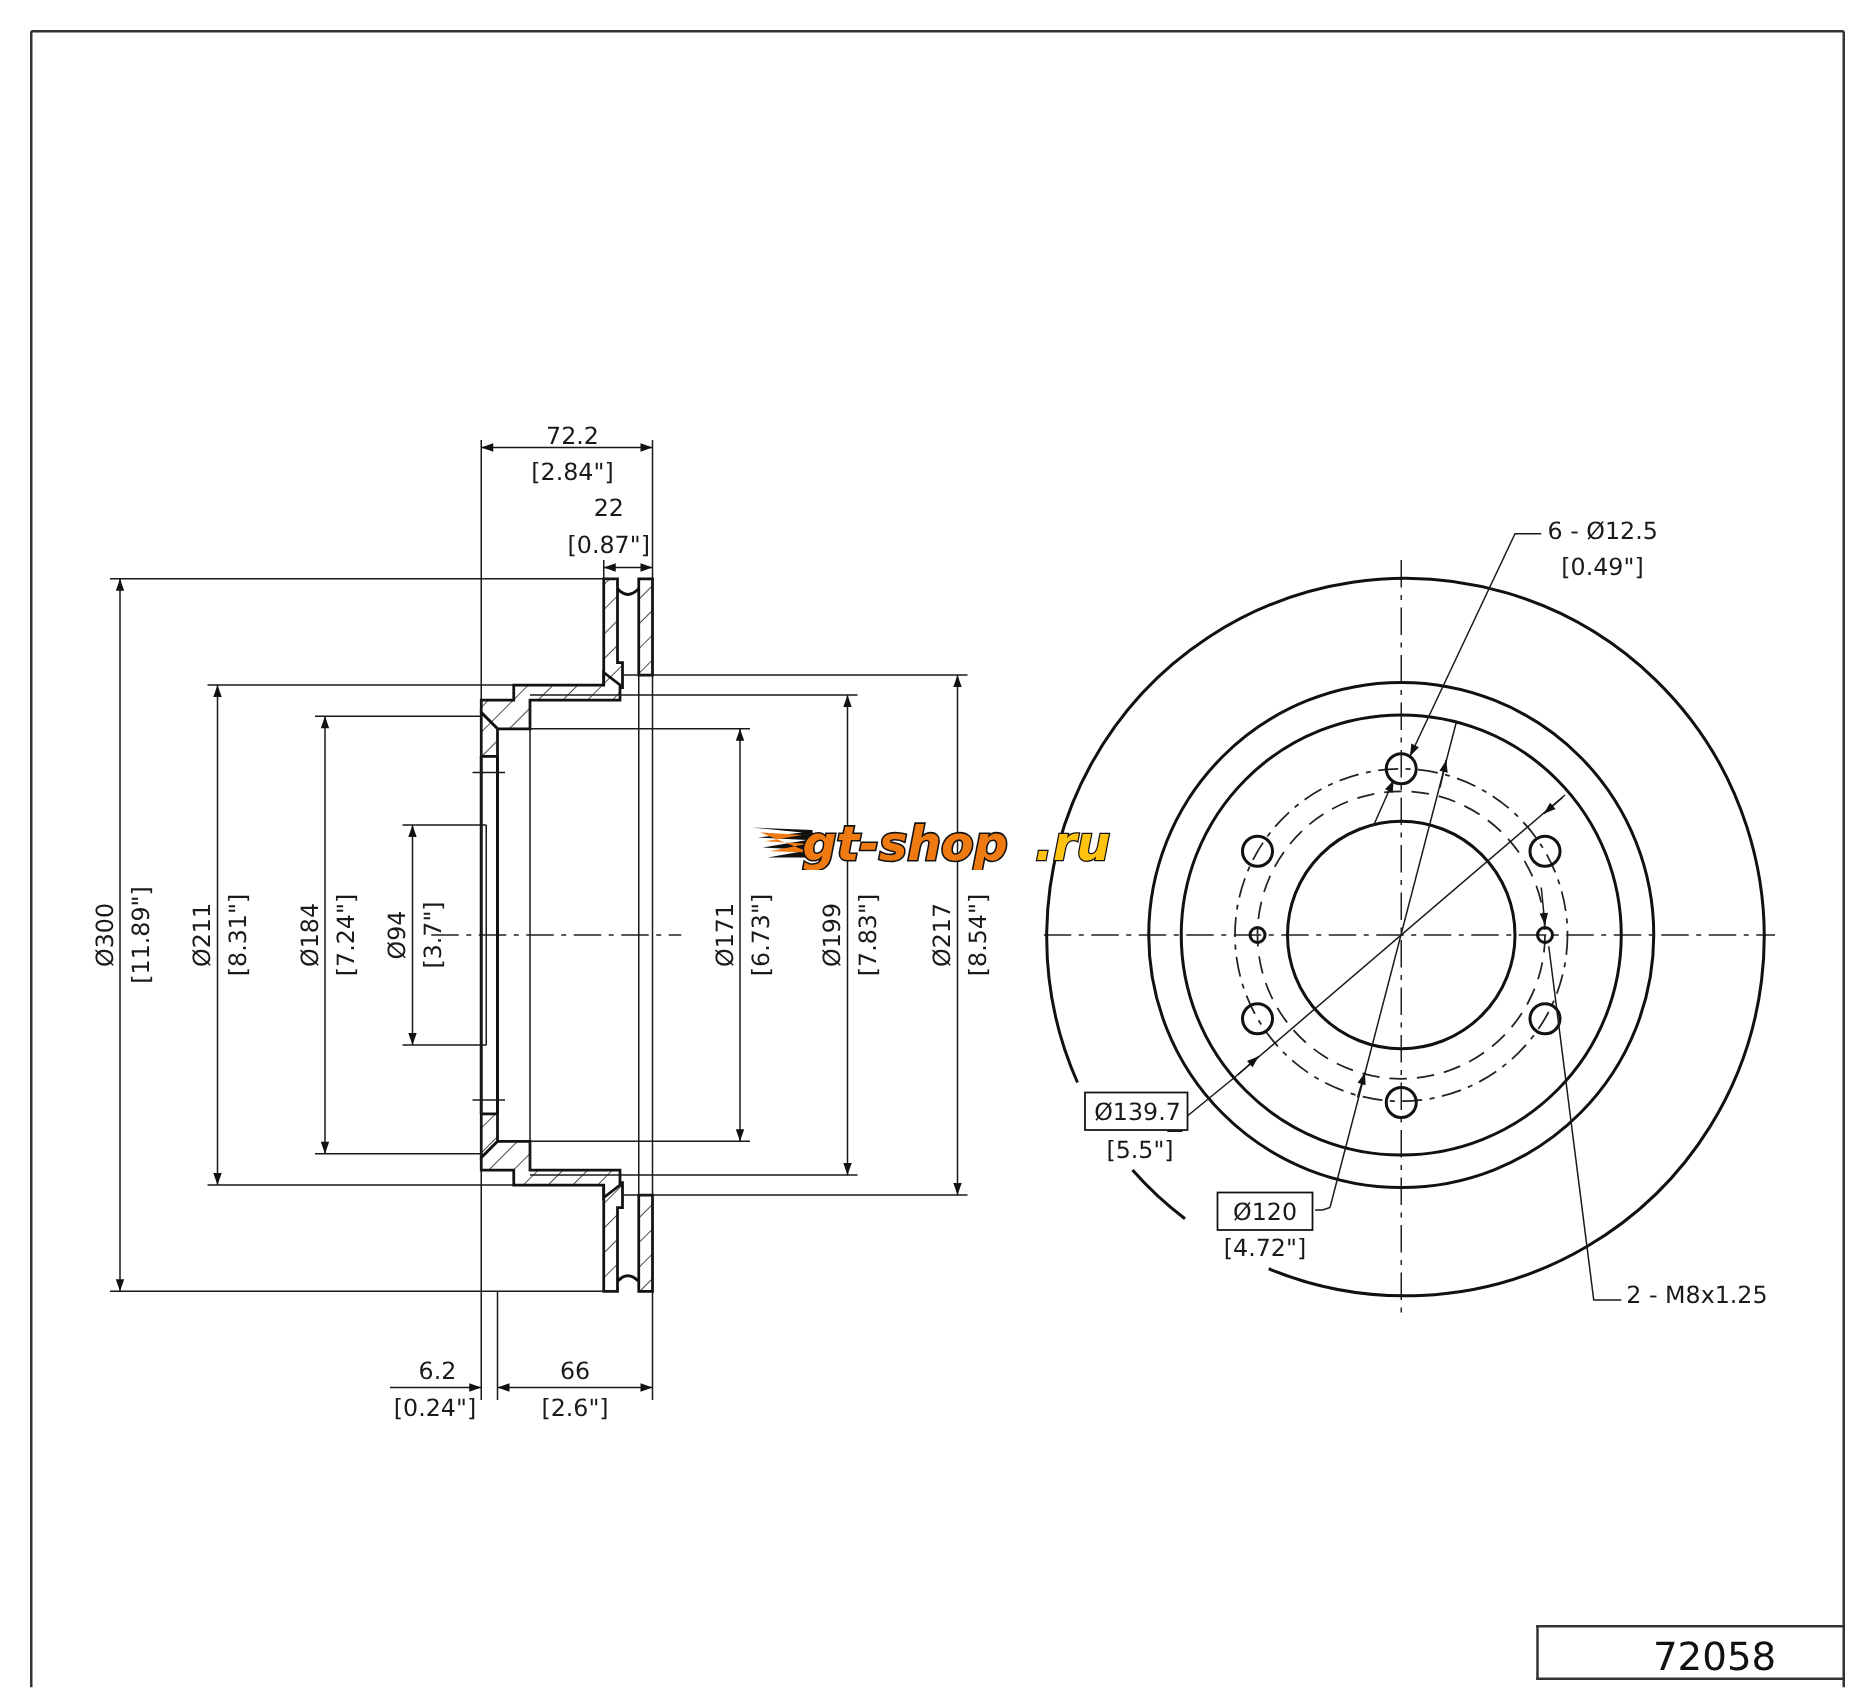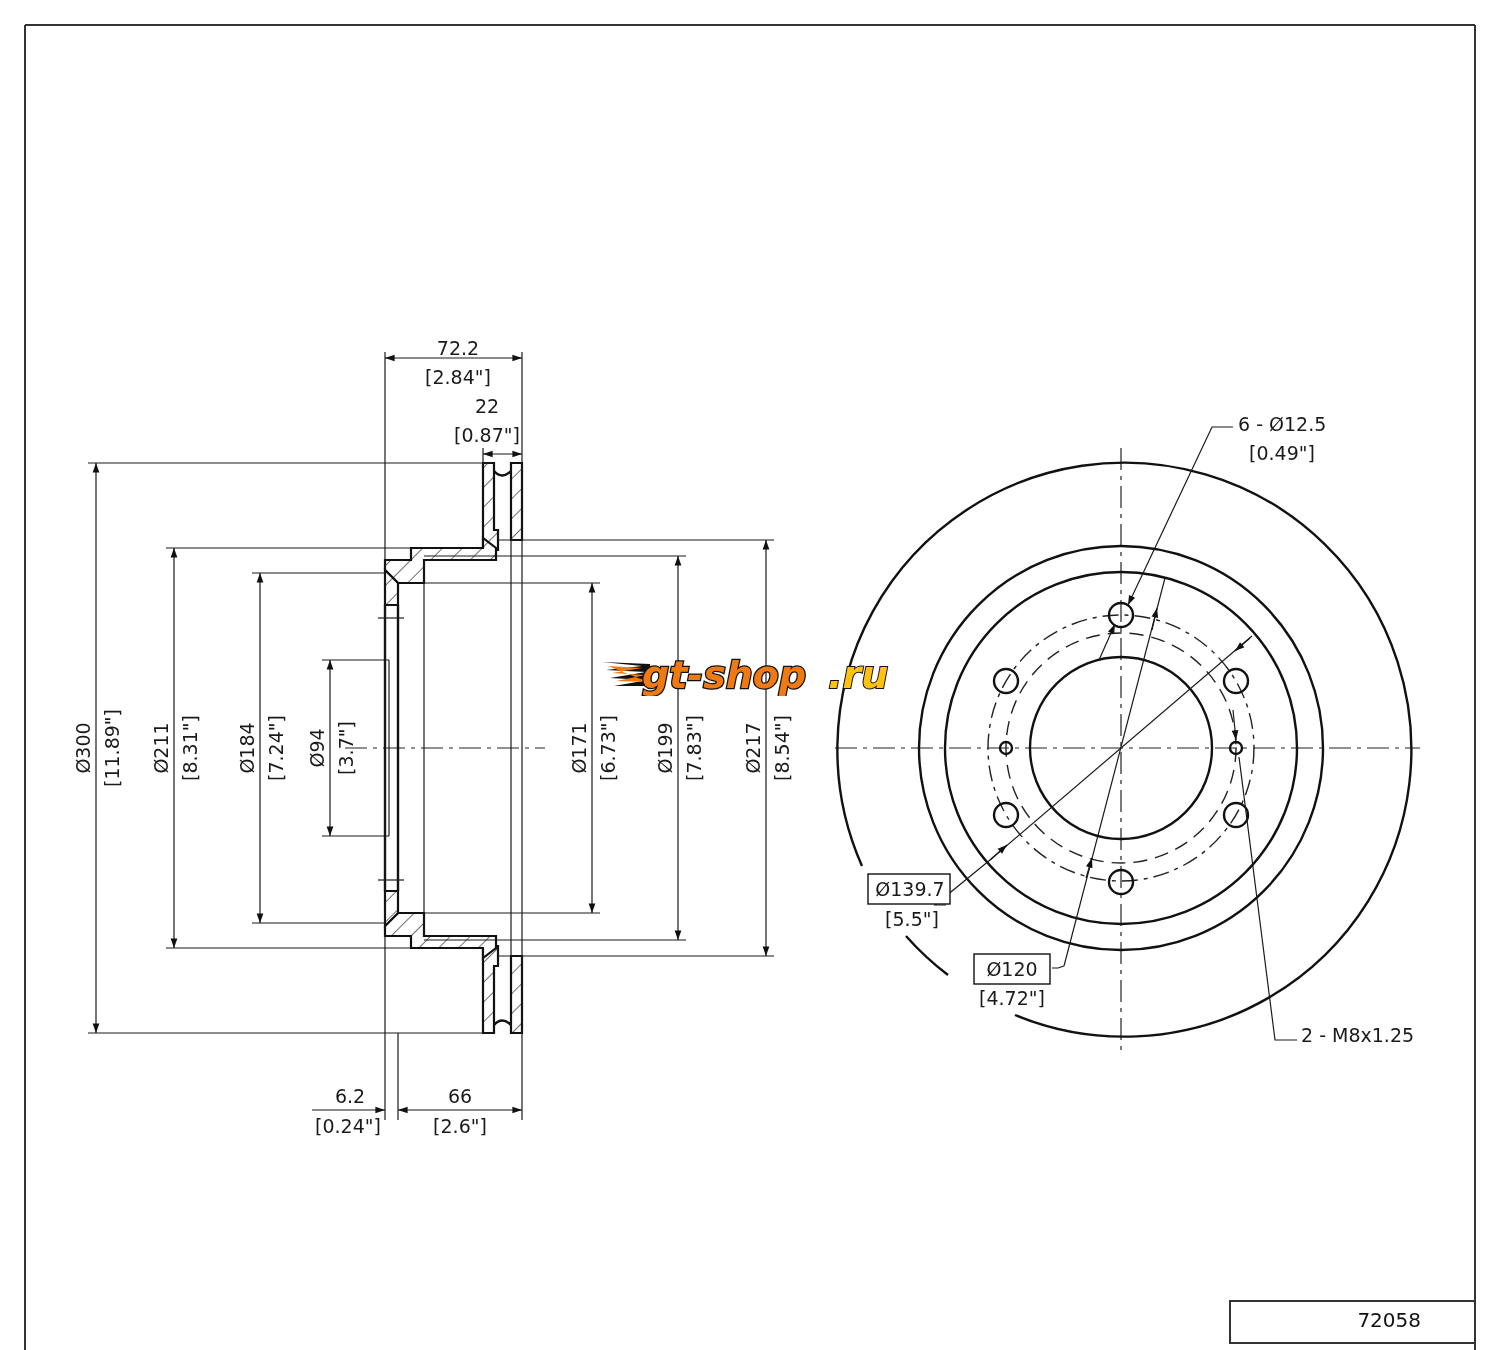--- a/index.html
+++ b/index.html
@@ -11,21 +11,21 @@
   .thick { stroke:#111; stroke-width:2.4; fill:none; }
   .center { stroke:#222; stroke-width:1.2; fill:none; stroke-dasharray:22 6 4 6; }
   .dash { stroke:#222; stroke-width:1.4; fill:none; stroke-dasharray:14 8; }
   .dashdot { stroke:#222; stroke-width:1.4; fill:none; stroke-dasharray:16 6 4 6; }
   .hatch { fill:url(#hatchPat); stroke:#111; stroke-width:2.2; }
   .logo { position:absolute; left:602px; top:652px; width:290px; height:44px; }
   .logo-text { font-family:"DejaVu Sans", sans-serif; font-weight:bold; font-style:italic;
                font-size:38px; }
   .titlebox { position:absolute; left:1229px; top:1300px; width:245px; height:40px;
               border-top:2px solid #333; border-bottom:2px solid #333; border-left:2px solid #333; }
-  .titlebox span { position:absolute; right:55px; top:6px; font-size:20px; color:#111;
+  .titlebox span { position:absolute; right:55px; top:6px; font-size:31px; color:#111;
                    font-family:"DejaVu Sans", sans-serif; }
 </style>
 </head>
 <body>
 
 <svg id="drawing" width="1500" height="1350" viewBox="0 0 1500 1350">
   <defs>
     <pattern id="hatchPat" patternUnits="userSpaceOnUse" width="14" height="14" patternTransform="rotate(45)">
       <rect width="14" height="14" fill="#fff"></rect>
       <line x1="0" y1="0" x2="0" y2="14" stroke="#222" stroke-width="1.3"></line>

